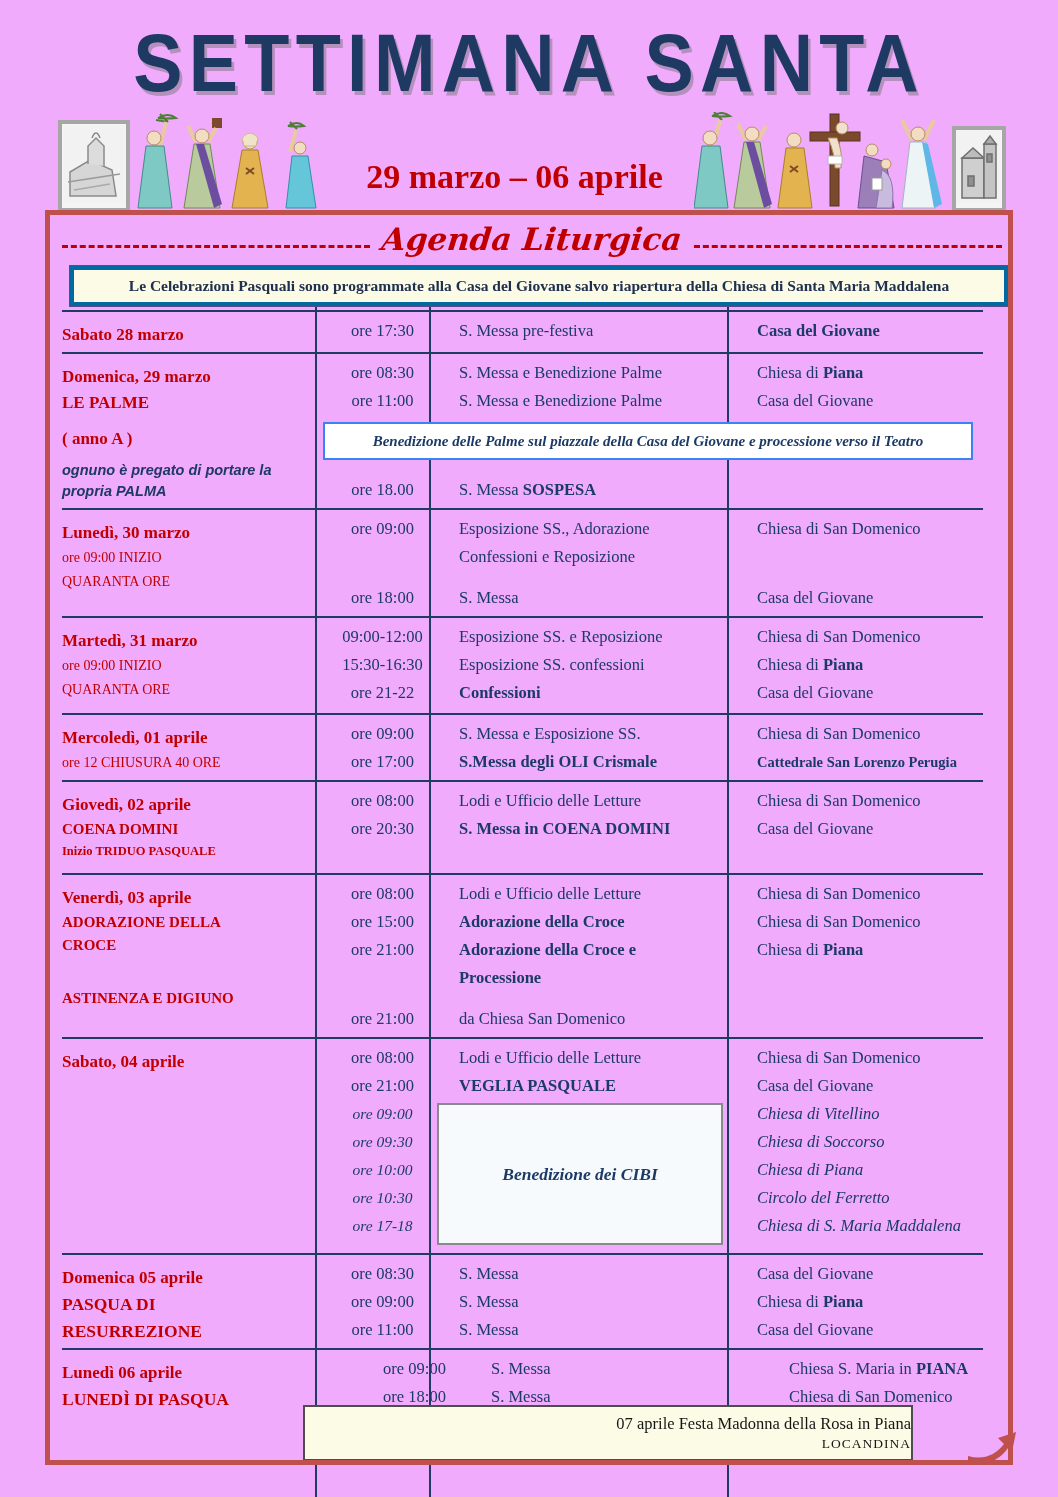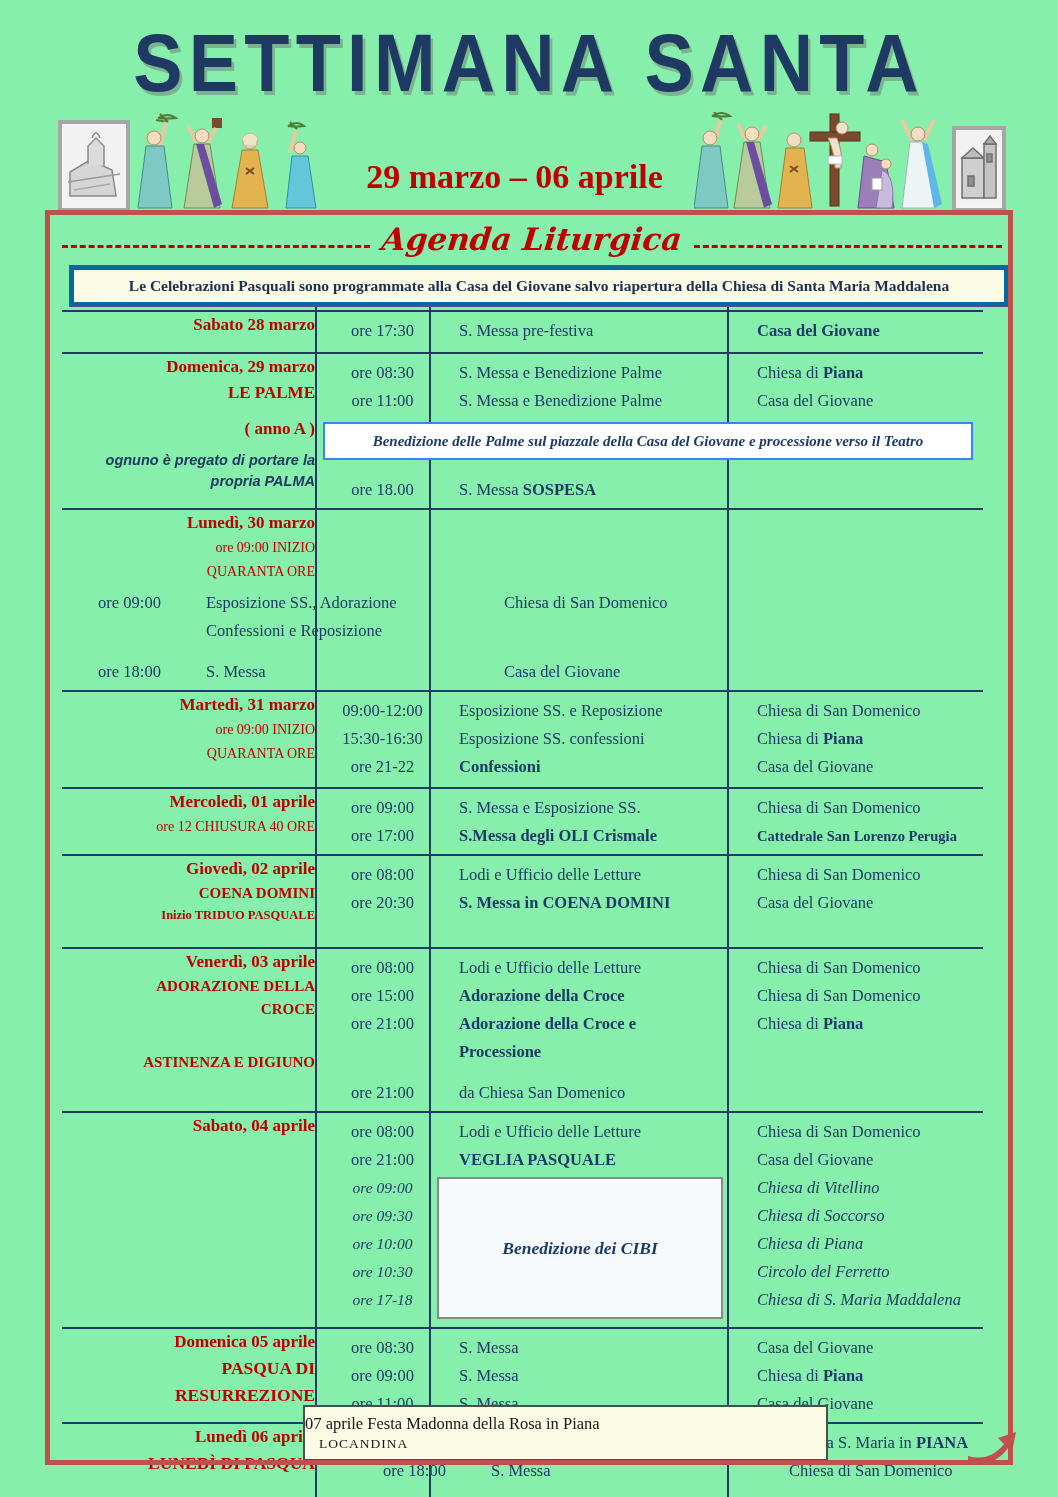--- a/index.html
+++ b/index.html
@@ -1,16 +1,16 @@
 <!DOCTYPE html>
 <html><head>
 <meta charset="utf-8">
 <style>
   html,body{margin:0;padding:0;background:#ffffff;}
-  .page{position:relative;width:1058px;height:1497px;background:#86efac;overflow:hidden;
+  .page{position:relative;width:1058px;height:1497px;background:#f0abfc;overflow:hidden;
         font-family:"Liberation Serif", serif;color:#1C3A66;}
 
   
   .title{position:absolute;top:16px;left:0;right:0;text-align:center;
          font-family:"Liberation Sans", sans-serif;font-weight:700;font-size:82px;
          color:#1E3A63;letter-spacing:7px;white-space:nowrap;
          transform:scaleX(0.9);transform-origin:50% 50%;
          text-shadow:3px 4px 0 rgba(110,110,110,0.45);}
   .mast-row{position:absolute;top:110px;left:58px;right:52px;height:102px;
             display:flex;align-items:flex-end;justify-content:space-between;}
@@ -38,25 +38,25 @@
           padding:7px 12px;z-index:3;}
 
   
   .vline{position:absolute;top:306px;width:2px;height:1191px;background:#1F3B63;z-index:1;}
   .vl1{left:315px;} .vl2{left:429px;} .vl3{left:727px;}
 
   
   .schedule{position:absolute;left:62px;top:310px;width:921px;z-index:2;}
   .block{display:flex;border-top:2px solid #1F3B63;box-sizing:border-box;}
   .block:nth-of-type(1){min-height:42px;}  .block:nth-of-type(2){min-height:153px;}
-  .block:nth-of-type(3){min-height:95px;flex-direction:column;}  .block:nth-of-type(4){min-height:97px;}
+  .block:nth-of-type(3){min-height:95px;}  .block:nth-of-type(4){min-height:97px;}
   .block:nth-of-type(5){min-height:63px;}  .block:nth-of-type(6){min-height:93px;font-family:Liberation Serif, serif;}
   .block:nth-of-type(7){min-height:160px;} .block:nth-of-type(8){min-height:216px;}
   .block:nth-of-type(9){min-height:95px;}  .block:nth-of-type(10){min-height:66px;gap:32px;}
-  .day{width:253px;flex:none;text-align:right;padding-top:0;box-sizing:border-box;}
+  .day{width:253px;flex:none;text-align:left;padding-top:10px;box-sizing:border-box;}
   .day div{white-space:pre-line;}
   .d-main{font-weight:700;font-size:17px;line-height:26px;color:#C00000;}
   .d-big{font-weight:700;font-size:17.5px;line-height:27px;color:#C00000;}
   .d-sub{font-size:14px;line-height:24px;color:#C00000;}
   .d-caps{font-weight:700;font-size:15px;line-height:23px;color:#C00000;}
   .d-caps-sm{font-weight:700;font-size:12.5px;line-height:21px;color:#C00000;}
   .d-blue{font-family:"Liberation Sans", sans-serif;font-weight:700;font-style:italic;
           font-size:14.5px;line-height:21px;color:#1F3864;}
   .mt10{margin-top:10px;} .mt30{margin-top:30px;} .mt8{margin-top:8px;}
   .rows{flex:1;display:flex;flex-direction:column;position:relative;
@@ -71,23 +71,23 @@
   .entry.it .c-loc{font-style:italic;}
   .span-note{margin:7px 10px 3px 8px;border:2px solid #3b82f6;background:#ffffff;
              text-align:center;font-style:italic;font-weight:700;font-size:15px;
              line-height:20px;padding:7px 6px;position:relative;z-index:2;}
   .cibi-box{position:absolute;left:122px;top:64px;width:282px;height:138px;
             border:2px solid #8a8a8a;background:#F7FAFD;display:flex;align-items:center;
             justify-content:center;font-weight:700;font-style:italic;font-size:17.5px;
             z-index:2;text-align:center;}
 
   
-  .footer-box{position:absolute;left:303px;top:1405px;width:525px;height:56px;
+  .footer-box{position:absolute;left:303px;top:1405px;width:610px;height:56px;
               box-sizing:border-box;background:#FBFBE6;border:2px solid #4D4D4D;
-              text-align:left;z-index:4;color:#161616;padding-top:6px;}
+              text-align:right;z-index:4;color:#161616;padding-top:6px;}
   .footer-l1{font-size:16.5px;line-height:22px;}
   .footer-l2{font-size:13.5px;line-height:18px;letter-spacing:1px;padding-left:14px;}
 </style>
 </head>
 <body>
 
 <div class="page">
 
   <div class="title">SETTIMANA SANTA</div>
 

